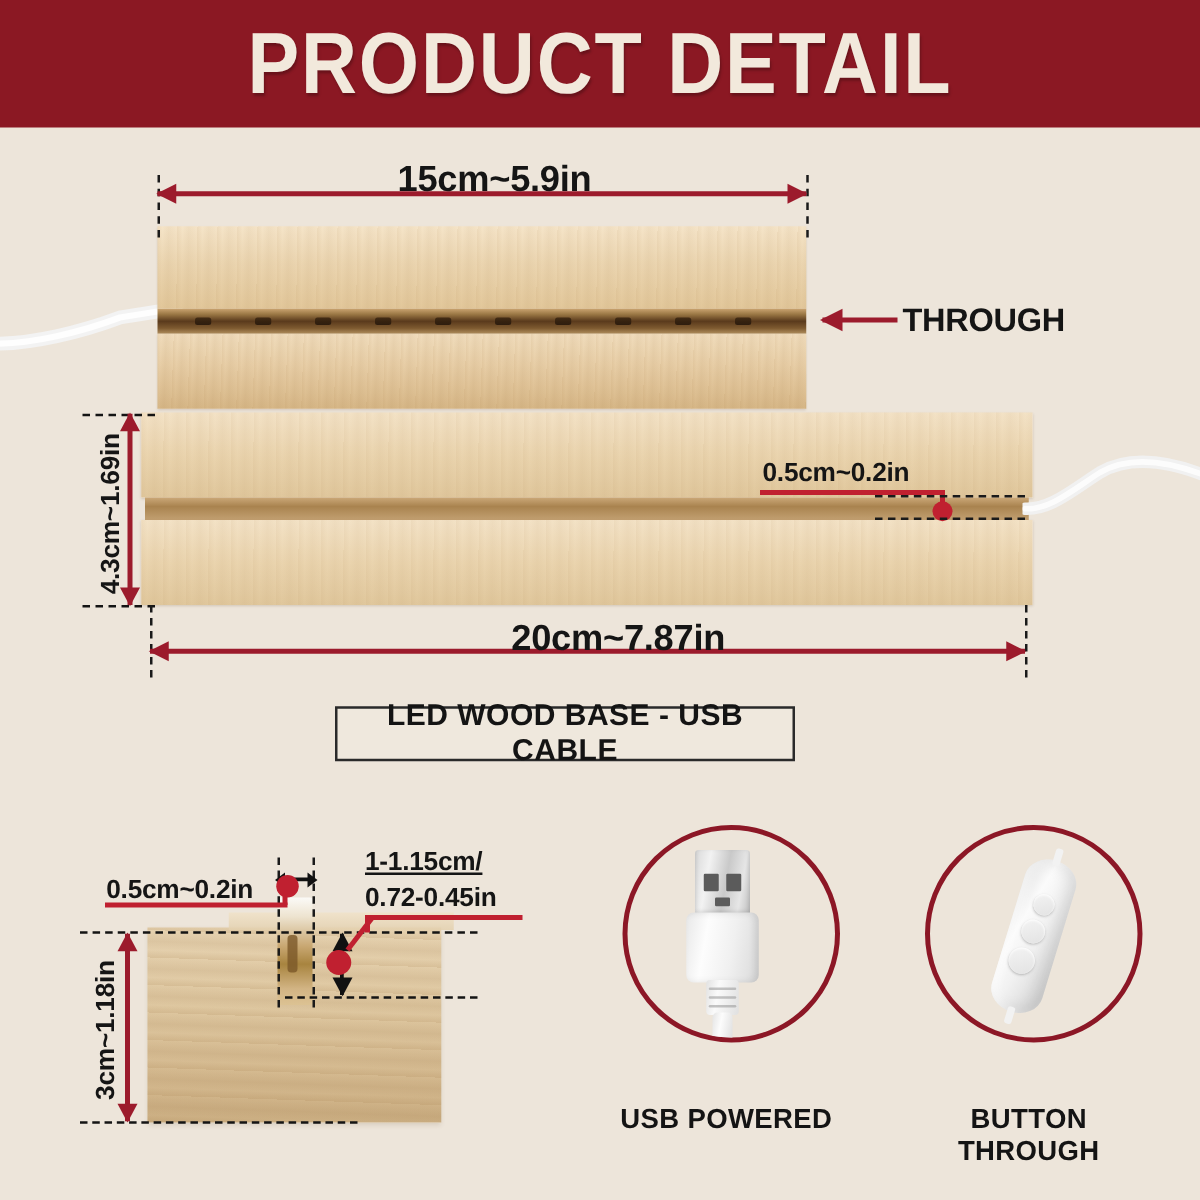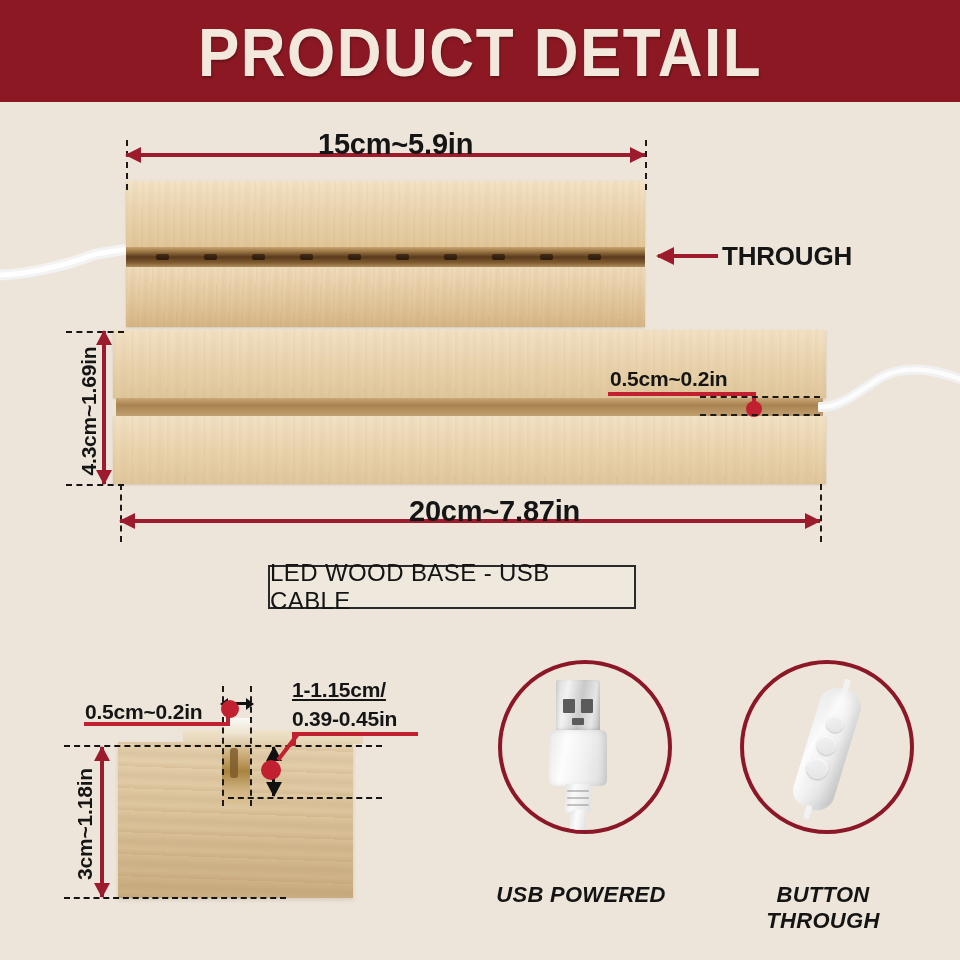--- a/index.html
+++ b/index.html
@@ -116,33 +116,33 @@
 
   
   .cable{position:absolute;}
 
   
   .caption-box{
     position:absolute;border:2px solid #2A2A2A;background:#EFE8DD;
     display:flex;align-items:center;justify-content:center;
   }
   .caption-box span{
-    font-size:24px;font-weight:normal;color:#141414;letter-spacing:.4px;
+    font-size:24px;font-weight:bold;color:#141414;letter-spacing:.4px;text-align:center;
   }
 
   
   .feature-circle{
     position:absolute;border-radius:50%;
     border:4px solid #8C1726;
     background:#EDE5DA;
     overflow:hidden;
   }
   .feature-caption{
     position:absolute;text-align:center;
-    font-size:22px;font-weight:bold;color:#141414;letter-spacing:.3px;font-style:italic;
+    font-size:22px;font-weight:bold;color:#141414;letter-spacing:.3px;
   }
 
   
   .usb-metal{
     position:absolute;
     background:linear-gradient(100deg,#D9D9D9 0%,#F2F2F2 25%,#C9C9C9 55%,#E6E6E6 80%,#BFBFBF 100%);
     border-radius:3px 3px 0 0;
     box-shadow:inset 0 -2px 4px rgba(0,0,0,.18);
   }
   .usb-hole{position:absolute;background:#5B5B5B;border-radius:1px;}
@@ -288,21 +288,21 @@
     <div class="leader" style="left:84px;top:722px;width:146px;"></div>
     <div class="leader-drop" style="left:226px;top:708px;height:16px;"></div>
     <div class="dot" style="left:221px;top:700px;width:18px;height:18px;"></div>
 
     <div class="dashdot-h" style="left:64px;top:745px;width:318px;"></div>
     <div class="dashdot-h" style="left:228px;top:797px;width:154px;"></div>
 
     <div class="arrow-v thin" style="left:272px;top:747px;height:49px;"></div>
 
     <div class="dim-label" style="left:292px;top:678px;text-decoration:underline;">1-1.15cm/</div>
-    <div class="dim-label" style="left:292px;top:707px;">0.39-0.45in</div>
+    <div class="dim-label" style="left:292px;top:707px;">0.72-0.45in</div>
     <div class="leader" style="left:294px;top:732px;width:124px;"></div>
     <div class="leader-drop" style="left:292px;top:732px;height:14px;"></div>
     <svg style="position:absolute;left:268px;top:732px;width:34px;height:36px;">
       <path d="M30,2 L10,28" stroke="#C02030" stroke-width="4" fill="none"></path>
     </svg>
     <div class="dot" style="left:261px;top:760px;width:20px;height:20px;"></div>
 
     <div class="dashdot-h" style="left:64px;top:897px;width:222px;"></div>
     <div class="arrow-v" style="left:100px;top:747px;height:150px;"></div>
     <div class="dim-label" style="left:5px;top:812px;width:160px;text-align:center;

